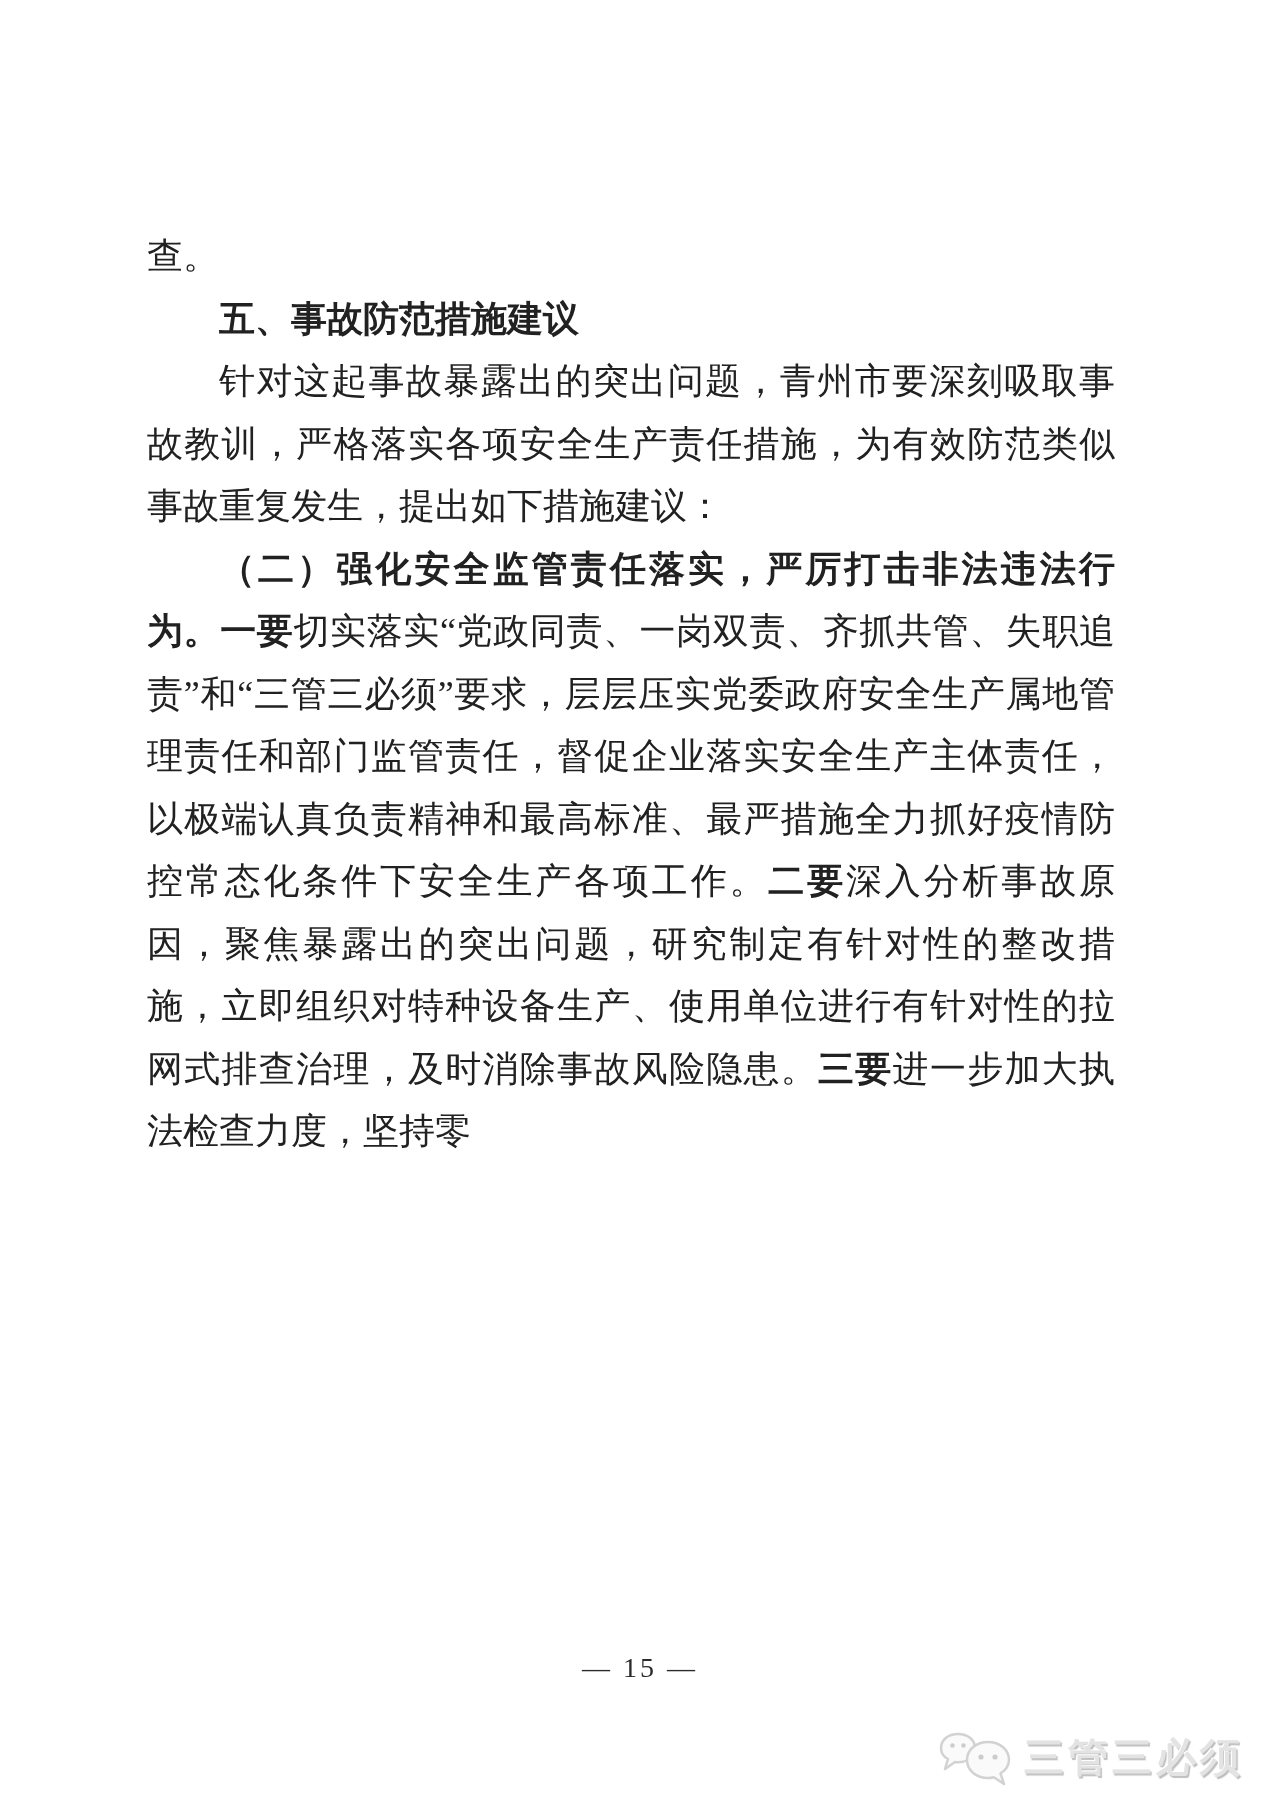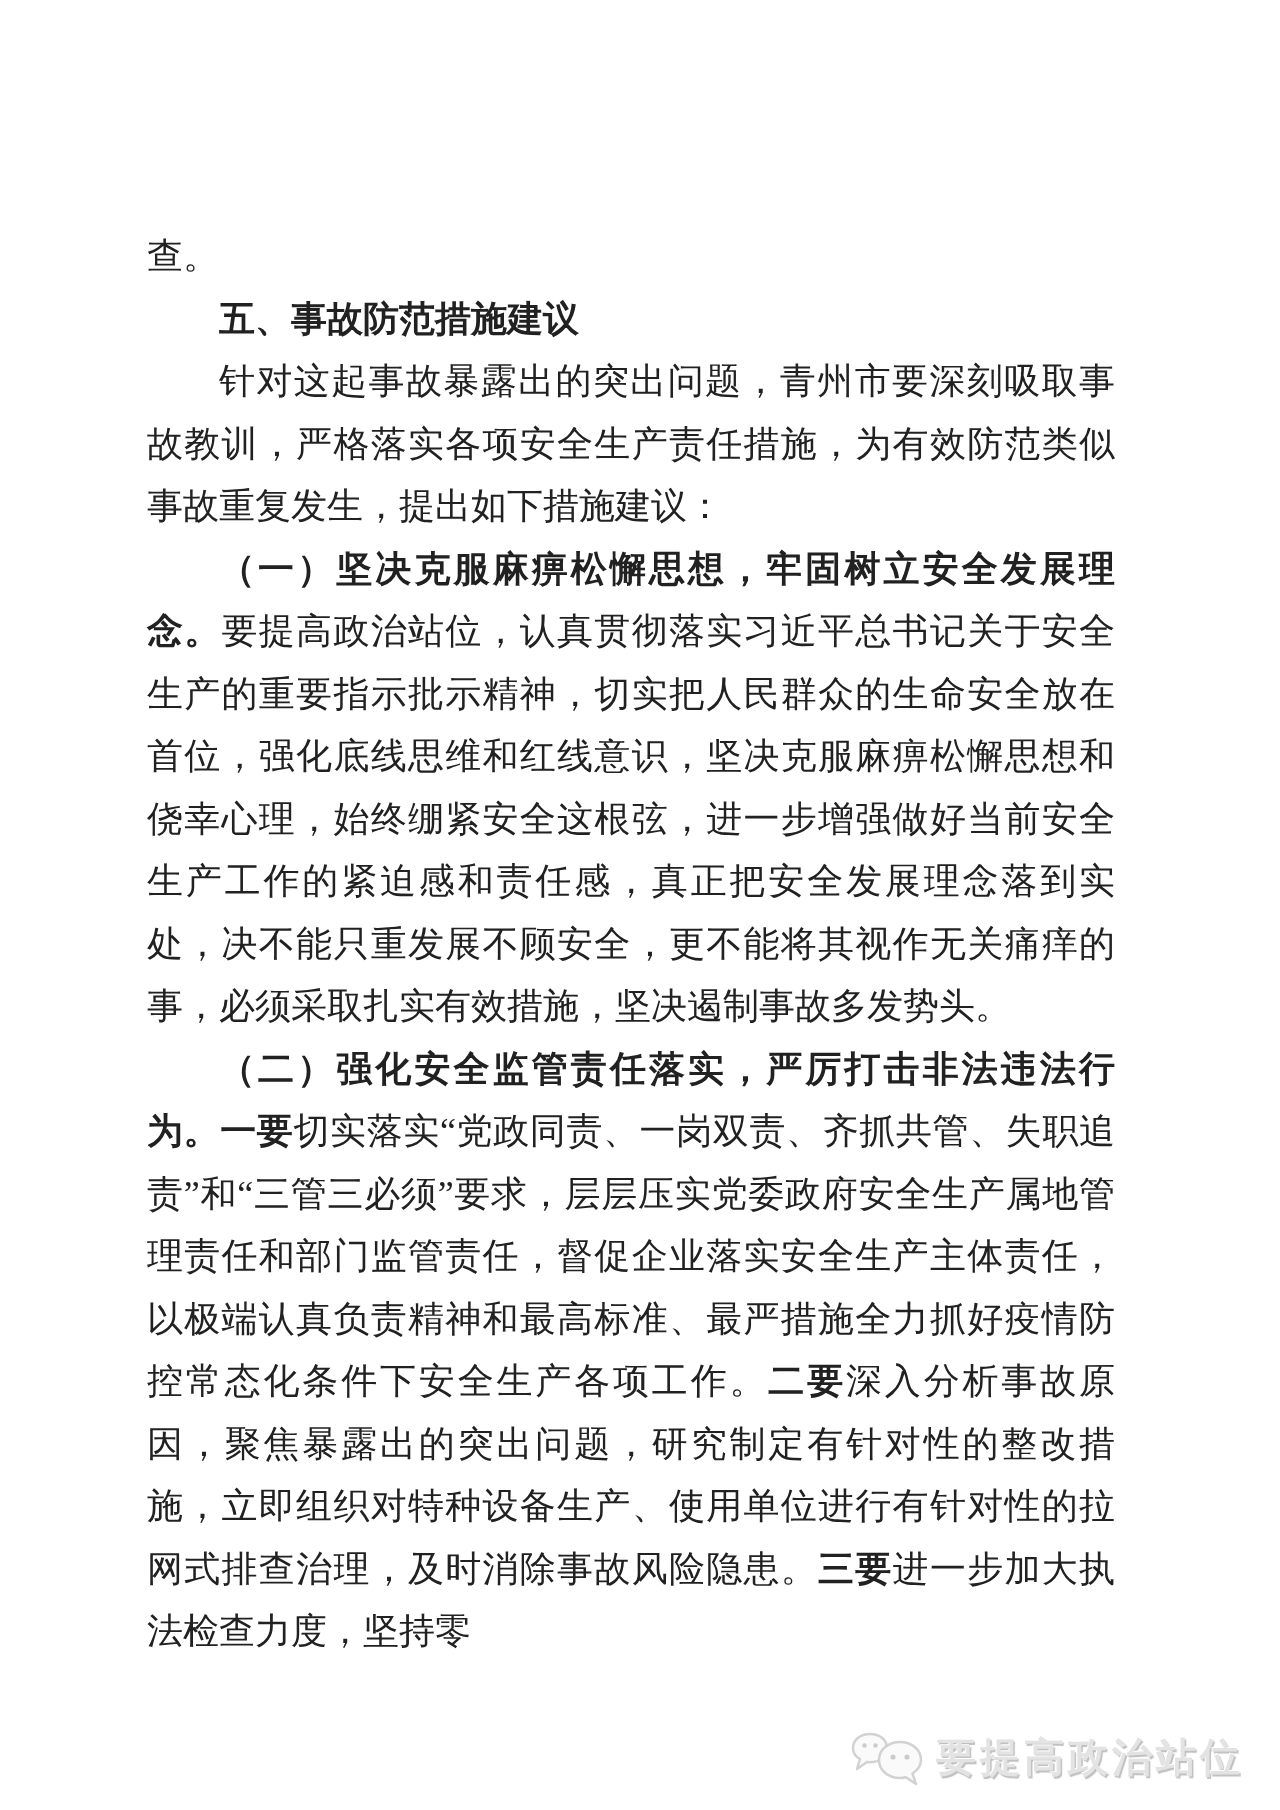--- a/index.html
+++ b/index.html
@@ -67,36 +67,36 @@
 </style>
 </head>
 <body>
 
 <div class="page">
 
   <div class="content">
       <p class="continuation"><span class="run">查。</span></p>
       <p class="heading"><span class="run bold">五、事故防范措施建议</span></p>
       <p class="paragraph"><span class="run">针对这起事故暴露出的突出问题，青州市要深刻吸取事故教训，严格落实各项安全生产责任措施，为有效防范类似事故重复发生，提出如下措施建议：</span></p>
-      <p class="paragraph"><span class="run bold">（一）坚决克服麻痹松懈思想，牢固树立安全发展理念。</span><span class="run">要提高政治站位，认真贯彻落实习近平总书记关于安全生产的重要指示批示精神，切实把人民群众的生命安全放在首位，强化底线思维和红线意识，坚决克服麻痹松懈思想和侥幸心理，始终绷紧安全这根弦，进一步增强做好当前安全生产工作的紧迫感和责任感，真正把安全发展理念落到实处，决不能只重发展不顾安全，更不能将其视作无关痛痒的事，必须采取扎实有效措施，坚决遏制事故多发势头。</span></p>
       <p class="paragraph"><span class="run bold">（二）强化安全监管责任落实，严厉打击非法违法行为。</span><span class="run bold">一要</span><span class="run">切实落实“党政同责、一岗双责、齐抓共管、失职追责”和“三管三必须”要求，层层压实党委政府安全生产属地管理责任和部门监管责任，督促企业落实安全生产主体责任，以极端认真负责精神和最高标准、最严措施全力抓好疫情防控常态化条件下安全生产各项工作。</span><span class="run bold">二要</span><span class="run">深入分析事故原因，聚焦暴露出的突出问题，研究制定有针对性的整改措施，立即组织对特种设备生产、使用单位进行有针对性的拉网式排查治理，及时消除事故风险隐患。</span><span class="run bold">三要</span><span class="run">进一步加大执法检查力度，坚持零</span></p>
     </div>
 
+  <div class="footer">— 15 —</div>
 
   <div class="watermark">
     <span class="watermark-icon">
       <svg width="78" height="62" viewBox="0 0 78 62" xmlns="http://www.w3.org/2000/svg">
         <g fill="#fafafa" stroke="#d2d2d2" stroke-width="2.5" stroke-linejoin="round">
           <path d="M22 8 C12 8, 5 14, 5 22 C5 27, 8 31, 12 33 L9 43 L19 36 C20 36.2, 21 36.3, 22 36.3 C32 36.3, 39 30, 39 22 C39 14, 32 8, 22 8 Z"></path>
           <path d="M52 16 C40.5 16, 31 23.5, 31 34 C31 44.5, 40.5 52, 52 52 C54 52, 56 51.7, 57.8 51.2 L68 58 L64.5 47.5 C69.5 44.2, 73 39.5, 73 34 C73 23.5, 63.5 16, 52 16 Z"></path>
         </g>
         <g fill="#cccccc">
           <circle cx="16.5" cy="19.5" r="2.2"></circle>
           <circle cx="27.5" cy="19.5" r="2.2"></circle>
           <circle cx="45" cy="31" r="2.6"></circle>
           <circle cx="59" cy="31" r="2.6"></circle>
         </g>
       </svg>
     </span>
-    <span class="watermark-text">要提高政治站位</span>
+    <span class="watermark-text">三管三必须</span>
   </div>
 
 </div>
 
 </body></html>

